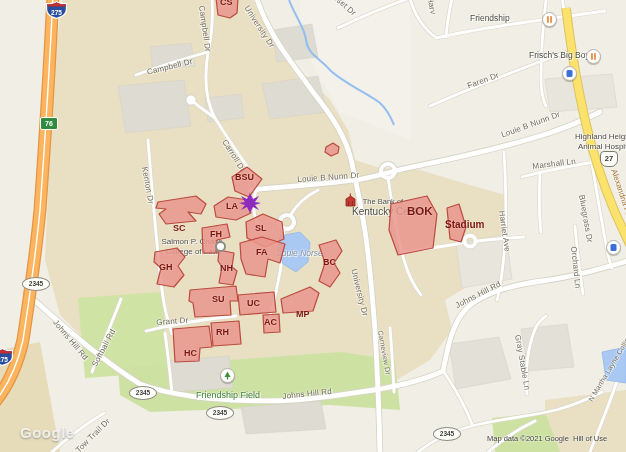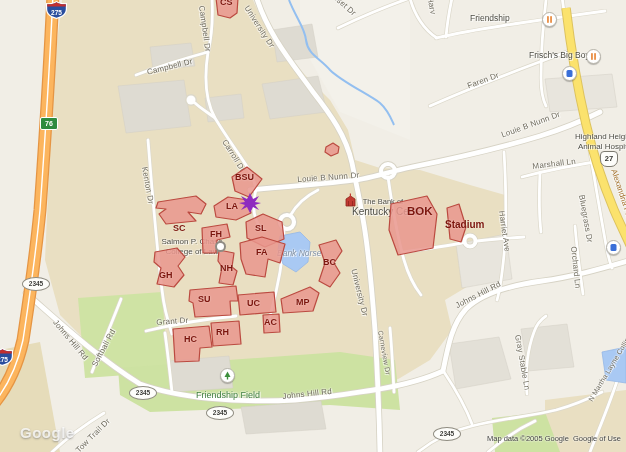--- a/index.html
+++ b/index.html
@@ -250,21 +250,21 @@
     <div class="rl" style="left:384px;top:330px;transform:rotate(80deg);font-size:7px">Carneview Dr</div>
 
     <div class="pl" style="left:470px;top:13px">Friendship</div>
     <div class="pl" style="left:529px;top:50px">Frisch's Big Boy</div>
     <div class="pl" style="left:575px;top:132px;font-size:8px">Highland Heights</div>
     <div class="pl" style="left:578px;top:142px;font-size:8px">Animal Hospital</div>
     <div class="pl center" style="left:158px;top:237px;width:68px;font-size:8px">Salmon P. Chase</div>
     <div class="pl center" style="left:158px;top:247px;width:68px;font-size:8px">College of Law</div>
     <div class="pl center" style="left:352px;top:197px;width:62px;font-size:7.5px">The Bank of</div>
     <div class="pl center" style="left:352px;top:206px;width:62px;font-size:10px">Kentucky Center</div>
-    <div class="pl water" style="left:277px;top:248px">Bank Norse</div>
+    <div class="pl water" style="left:277px;top:248px">Louie Norse</div>
     <div class="pl green" style="left:196px;top:390px">Friendship Field</div>
   </div>
 
   <svg width="626" height="452" viewBox="0 0 626 452">
     <g fill="#e9968d" fill-opacity="0.85" stroke="#bb4a40" stroke-width="1.2" stroke-linejoin="round">
       <polygon points="216,-2 238,-2 237,13 230,18 218,15"></polygon>
       <polygon points="232,177 247,167 262,179 249,197 235,191"></polygon>
       <polygon points="158,202 196,196 206,204 201,214 188,212 196,221 166,224 159,214 166,209 156,208"></polygon>
       <polygon points="214,206 228,197 248,200 251,213 236,220 216,217"></polygon>
       <polygon points="326,147 333,143 339,147 338,153 331,156 325,152"></polygon>
@@ -286,30 +286,30 @@
     <polygon fill="#8e2bbf" points="250,193 253,199 259,196 255,202 261,203 255,205 259,210 253,207 250,213 247,207 241,210 245,205 239,203 245,202 241,196 247,199"></polygon>
   </svg>
 
   <div class="layer">
     <div class="bl" style="left:220px;top:-3px">CS</div>
     <div class="bl" style="left:235px;top:172px">BSU</div>
     <div class="bl" style="left:173px;top:223px">SC</div>
     <div class="bl" style="left:226px;top:201px">LA</div>
     <div class="bl" style="left:210px;top:229px">FH</div>
     <div class="bl" style="left:255px;top:223px">SL</div>
-    <div class="bl" style="left:159px;top:270px">GH</div>
+    <div class="bl" style="left:159px;top:262px">GH</div>
     <div class="bl" style="left:220px;top:263px">NH</div>
     <div class="bl" style="left:256px;top:247px">FA</div>
     <div class="bl" style="left:323px;top:257px">BC</div>
-    <div class="bl" style="left:198px;top:294px">SU</div>
+    <div class="bl" style="left:212px;top:294px">SU</div>
     <div class="bl" style="left:247px;top:298px">UC</div>
-    <div class="bl" style="left:296px;top:297px">MP</div>
+    <div class="bl" style="left:296px;top:309px">MP</div>
     <div class="bl" style="left:264px;top:317px">AC</div>
     <div class="bl" style="left:216px;top:327px">RH</div>
-    <div class="bl" style="left:184px;top:334px">HC</div>
+    <div class="bl" style="left:184px;top:348px">HC</div>
     <div class="bl big" style="left:407px;top:205px">BOK</div>
     <div class="bl" style="left:445px;top:219px;font-size:10px">Stadium</div>
   </div>
 
   <div class="layer">
     <div class="shield i275" style="left:46px;top:1px">
       <svg width="21" height="18" viewBox="0 0 21 18">
         <path d="M10.5,0 C13.5,2 17.5,2.6 21,2 L21,8 C21,13 17,16.5 10.5,18 C4,16.5 0,13 0,8 L0,2 C3.5,2.6 7.5,2 10.5,0 Z" fill="#fff"></path>
         <path d="M10.5,1.3 C13,3 16.5,3.6 19.8,3.2 L19.8,8 C19.8,12.2 16.4,15.3 10.5,16.7 C4.6,15.3 1.2,12.2 1.2,8 L1.2,3.2 C4.5,3.6 8,3 10.5,1.3 Z" fill="#2a4e9e"></path>
         <path d="M10.5,1.3 C13,3 16.5,3.6 19.8,3.2 L19.8,5.6 L1.2,5.6 L1.2,3.2 C4.5,3.6 8,3 10.5,1.3 Z" fill="#c22f2f"></path>
@@ -364,16 +364,16 @@
     <div class="dot-poi" style="left:215px;top:241px"></div>
     <div style="position:absolute;left:343px;top:193px;width:15px;height:15px">
       <svg width="15" height="15" viewBox="0 0 15 15">
           <path d="M3,13 L3,6 L7.5,3 L12,6 L12,13 Z M5.5,13 L5.5,8 M9.5,13 L9.5,8" fill="#c23b32" stroke="#8e241d" stroke-width="0.8"></path>
           <rect x="6.8" y="0.5" width="1.2" height="3.5" fill="#c23b32"></rect>
         </svg>
     </div>
   </div>
 
   <div class="gwm">Google</div>
-  <div class="attr" style="left:487px;top:434px">Map data ©2005 Google</div>
-  <div class="attr link" style="left:573px;top:434px">Google of Use</div>
+  <div class="attr" style="left:487px;top:434px">Map data ©2021 Google</div>
+  <div class="attr link" style="left:573px;top:434px">Hill of Use</div>
 
 </div>
 
 </body></html>

